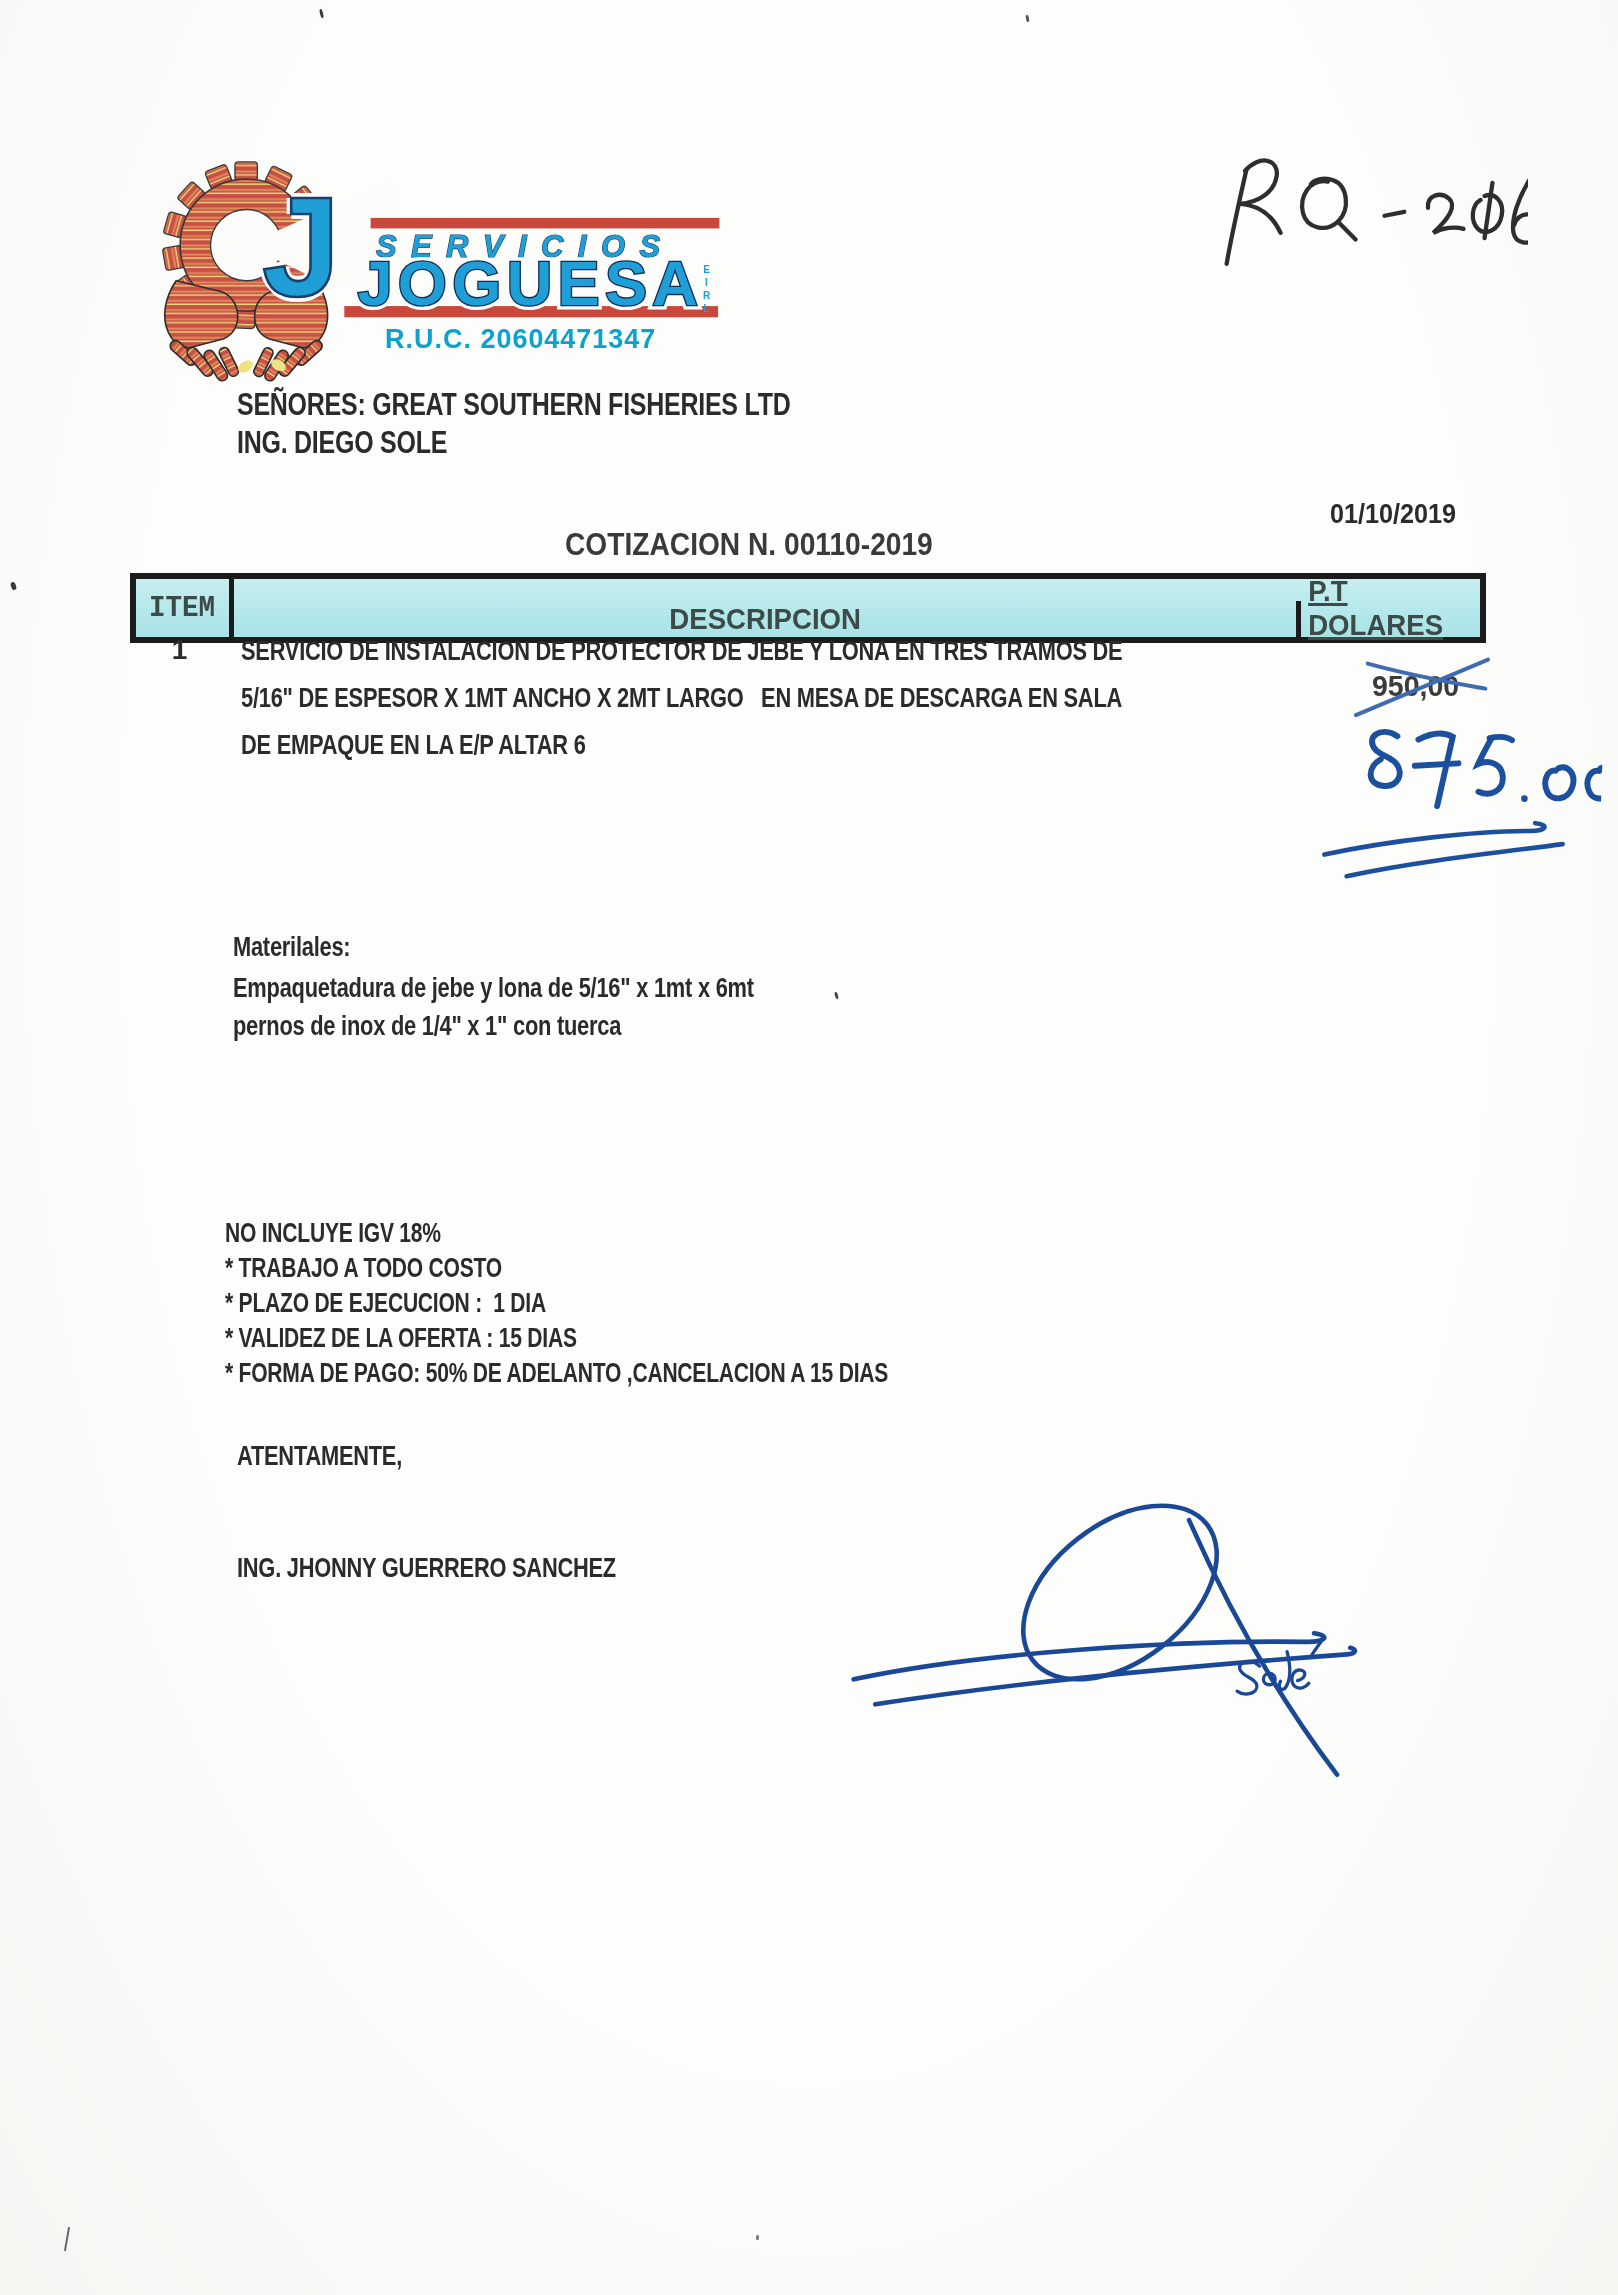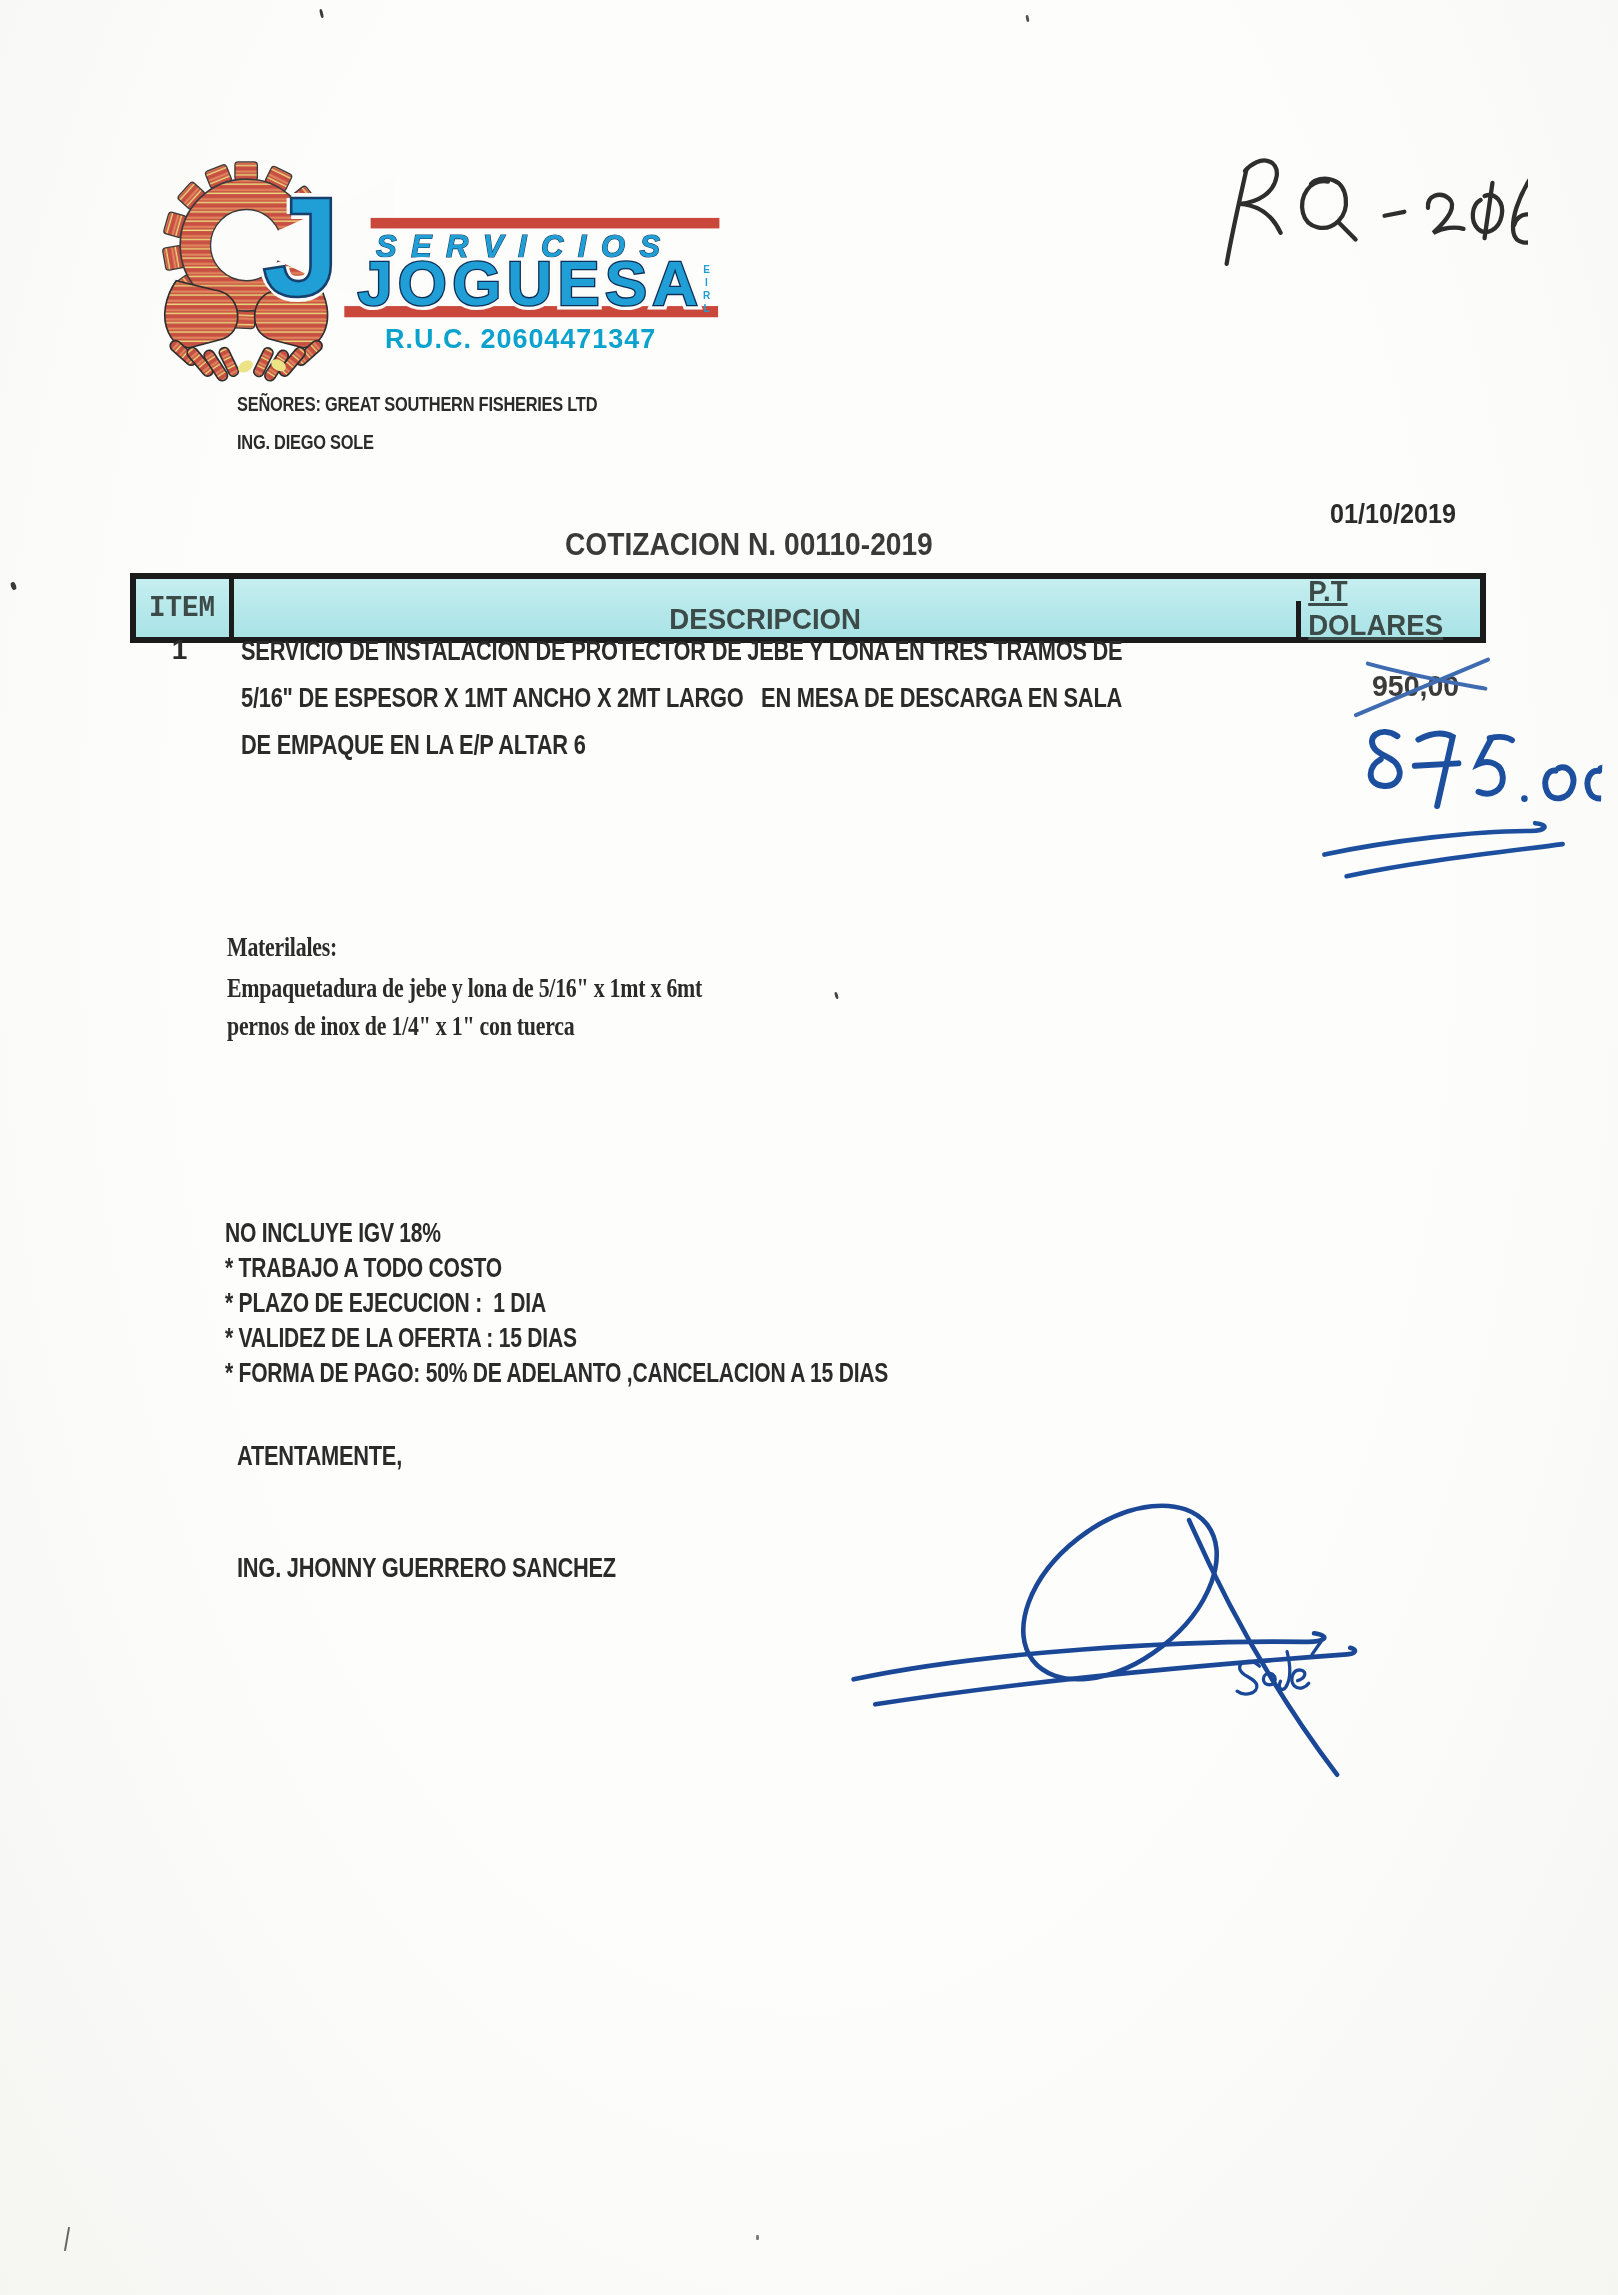--- a/index.html
+++ b/index.html
@@ -117,21 +117,21 @@
   <path d="M 70,44 C 92,18 122,26 118,52 C 114,78 88,92 62,94 C 92,96 112,112 124,138"></path>
   <path d="M 196,60 C 168,56 152,82 158,108 C 164,132 194,138 212,120 C 230,102 226,66 204,58 C 190,53 176,57 170,64"></path>
   <path d="M 212,122 L 238,148"></path>
   <path d="M 282,112 L 312,106"></path>
   <path d="M 348,100 C 346,82 366,74 380,86 C 392,97 380,116 356,138 C 370,130 390,128 402,132"></path>
   <path d="M 428,88 C 414,96 412,120 424,132 C 436,143 456,134 460,112 C 464,91 450,76 434,82"></path>
   <path d="M 446,62 C 442,90 438,118 434,146"></path>
   <path d="M 502,58 C 486,84 474,116 478,138 C 481,154 502,158 512,145 C 521,133 516,112 500,110 C 490,109 481,117 479,126"></path>
 </svg>
 
-<div class="abs ink" style="left:237px;top:385px;font-size:21px;line-height:38px;">
+<div class="abs ink" style="left:237px;top:385px;font-size:32px;line-height:38px;">
   <div class="cx pre">SEÑORES: GREAT SOUTHERN FISHERIES LTD</div>
   <div class="cx pre">ING. DIEGO SOLE</div>
 </div>
 
 <div class="abs ink cx90r" style="right:163px;top:498px;font-size:28px;">01/10/2019</div>
 <div class="abs ink cx88 pre" style="left:565px;top:526px;font-size:32px;color:#3a3a3a;">COTIZACION N. 00110-2019</div>
 
 <div class="abs qtable">
   <div class="qcell qcell-item">
     <span class="inner">ITEM</span>
@@ -166,21 +166,21 @@
   <circle cx="284" cy="124" r="5" fill="#1c4f9e" stroke="none"></circle>
   <path d="M 330,80 C 318,78 310,96 318,112 C 326,128 350,124 356,104 C 362,84 348,70 334,76"></path>
   <path d="M 396,78 C 382,76 374,94 382,110 C 390,126 414,122 420,102 C 426,82 412,68 398,74"></path>
 </svg>
 
 <svg class="abs" style="left:1305px;top:814px;" width="277" height="72" viewBox="0 0 420 110" fill="none" stroke="#1c4f9e" stroke-width="7" stroke-linecap="round">
   <path d="M 28,62 C 130,40 260,26 342,26 C 368,26 372,16 350,14"></path>
   <path d="M 62,95 C 170,72 300,58 392,46"></path>
 </svg>
 
-<div class="abs ink doc-line" style="left:227px;top:930px;font-family:Liberation Serif, serif;">
+<div class="abs ink doc-line" style="left:233px;top:930px;">
   <div class="cx pre" style="margin-bottom:8px;">Materilales:</div>
   <div class="cx pre" style="margin-bottom:4.6px;">Empaquetadura de jebe y lona de 5/16" x 1mt x 6mt</div>
   <div class="cx pre">pernos de inox de 1/4" x 1" con tuerca</div>
 </div>
 
 <div class="abs ink" style="left:225px;top:1216px;font-size:27px;line-height:35px;">
   <div class="cx pre">NO INCLUYE IGV 18%</div>
   <div class="cx pre">* TRABAJO A TODO COSTO</div>
   <div class="cx pre">* PLAZO DE EJECUCION :  1 DIA</div>
   <div class="cx pre">* VALIDEZ DE LA OFERTA : 15 DIAS</div>

